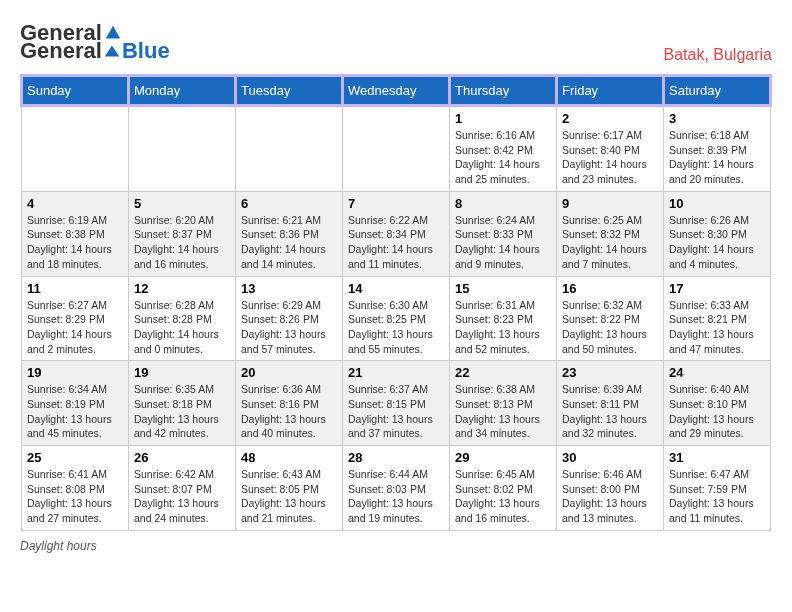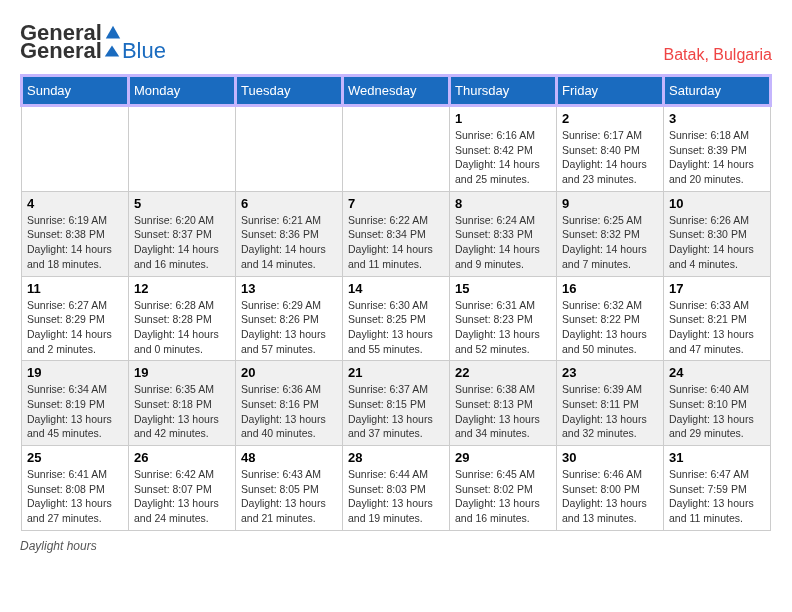--- a/index.html
+++ b/index.html
@@ -103,21 +103,21 @@
       <svg class="logo-icon" viewBox="0 0 20 20">
         <polygon points="2,16 10,2 18,16" fill="#1a6bbf"></polygon>
       </svg>
       <br>
     </div>
     <div style="display:flex;align-items:center;margin-top:-8px;">
       <span class="logo-general" style="color:#333;font-size:22px;font-weight:bold;">General</span>
       <svg width="18" height="18" viewBox="0 0 20 14" style="margin:0 1px;">
         <polygon points="10,1 18,13 2,13" fill="#1a6bbf"></polygon>
       </svg>
-      <span class="logo-blue" style="color:#1a6bbf;font-size:22px;font-weight:normal;">Blue</span>
+      <span class="logo-blue" style="color:#1a6bbf;font-size:22px;font-weight:bold;">Blue</span>
     </div>
   </div>
   <div class="title-block">
     <div class="location">Batak, Bulgaria</div>
   </div>
 </div>
 
 <table class="calendar">
   <thead>
     <tr>

